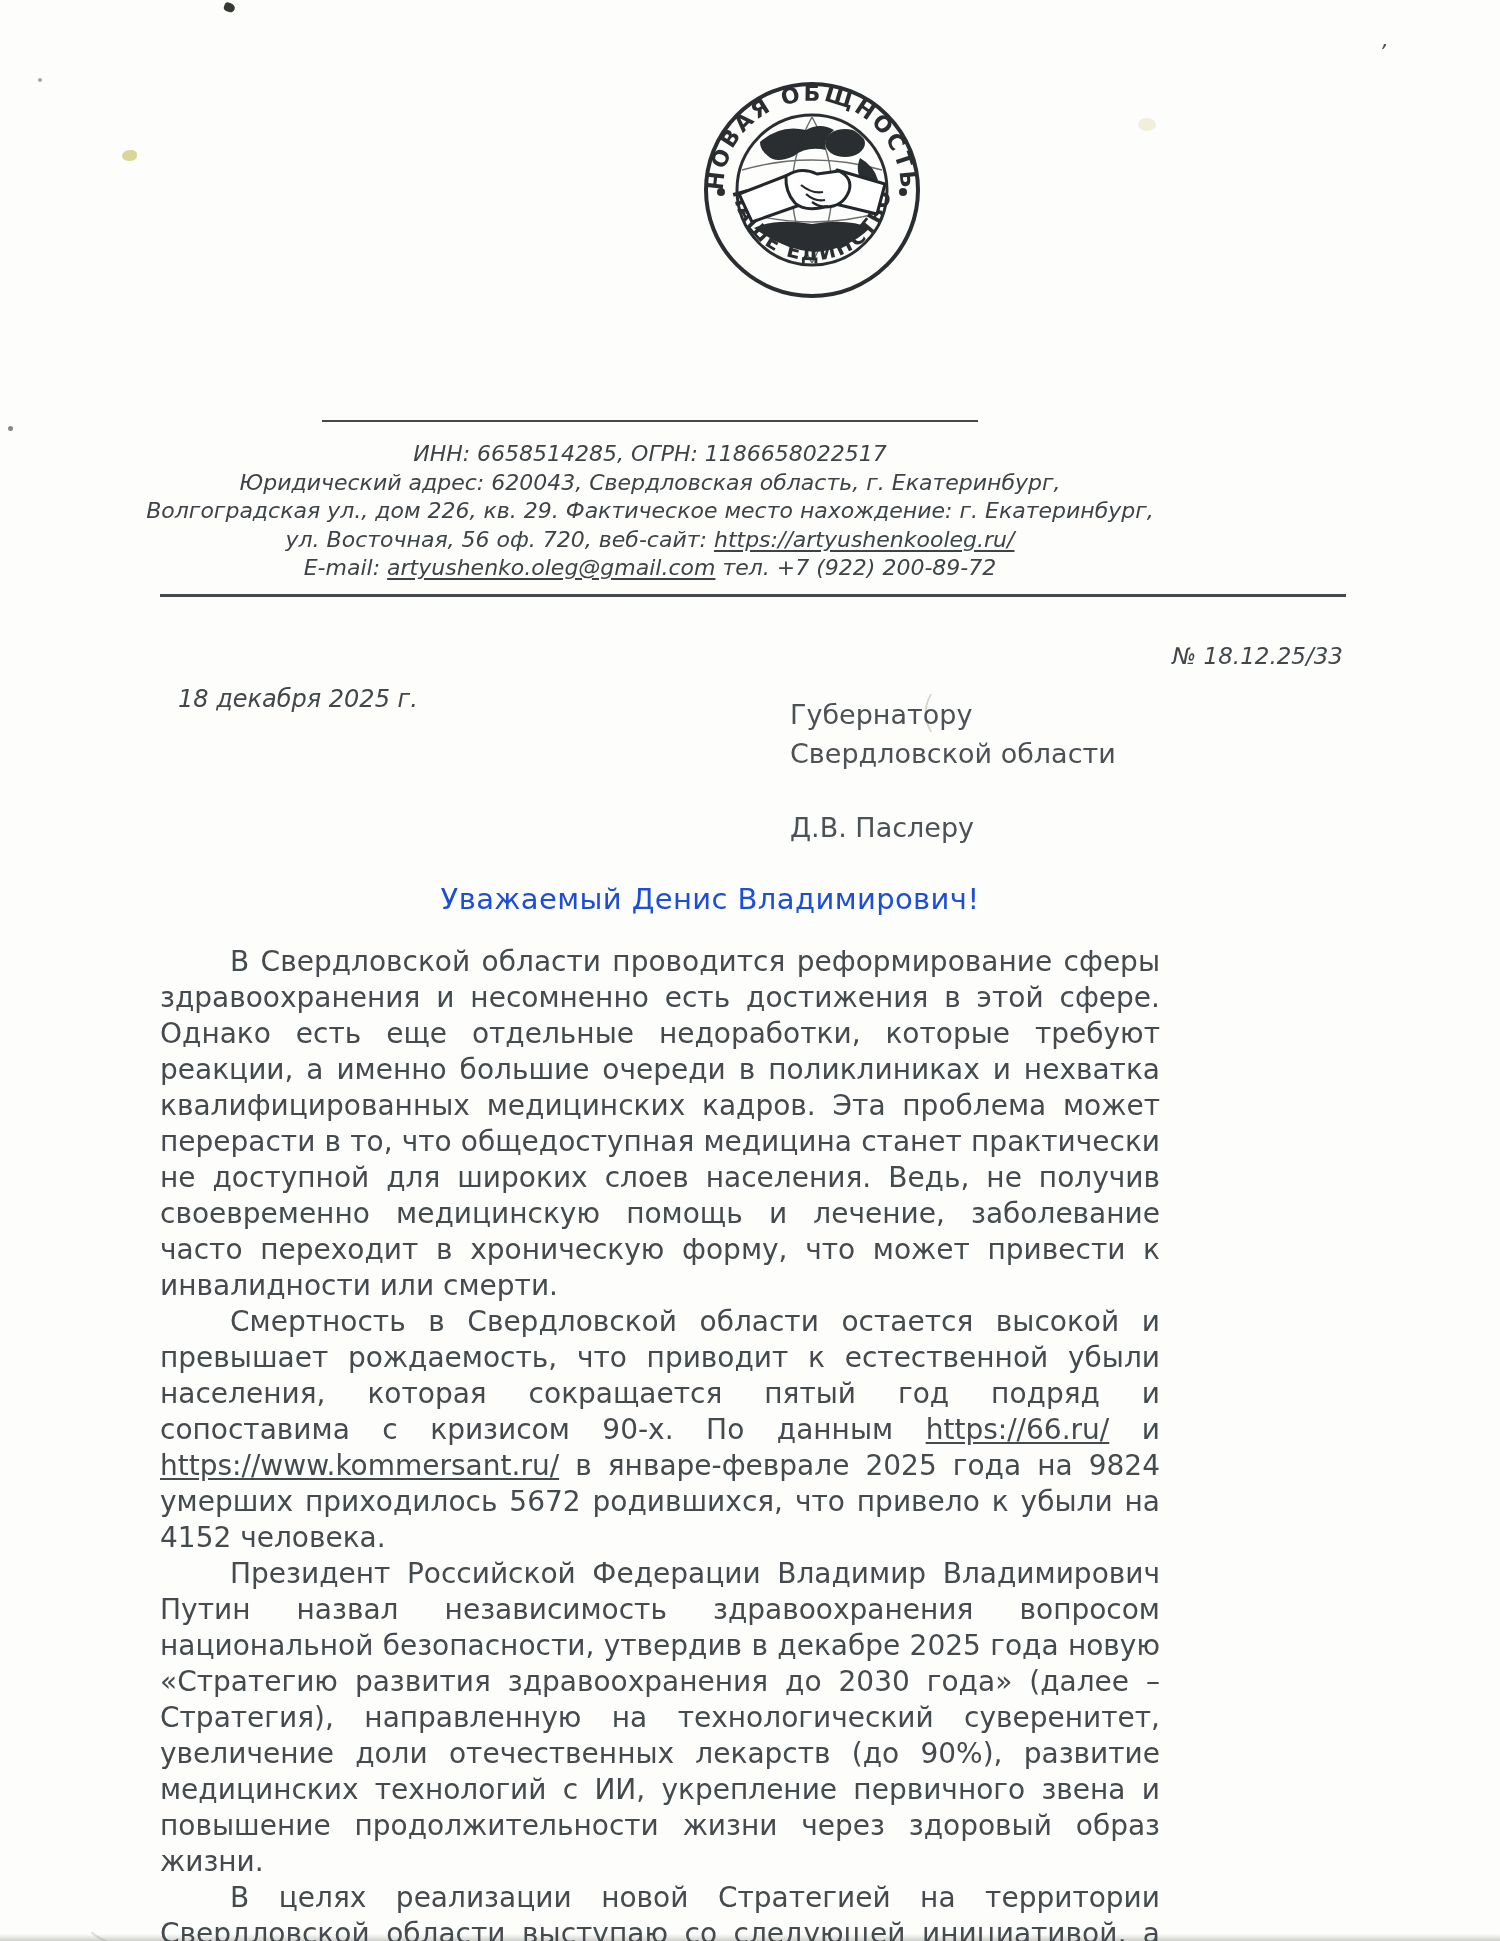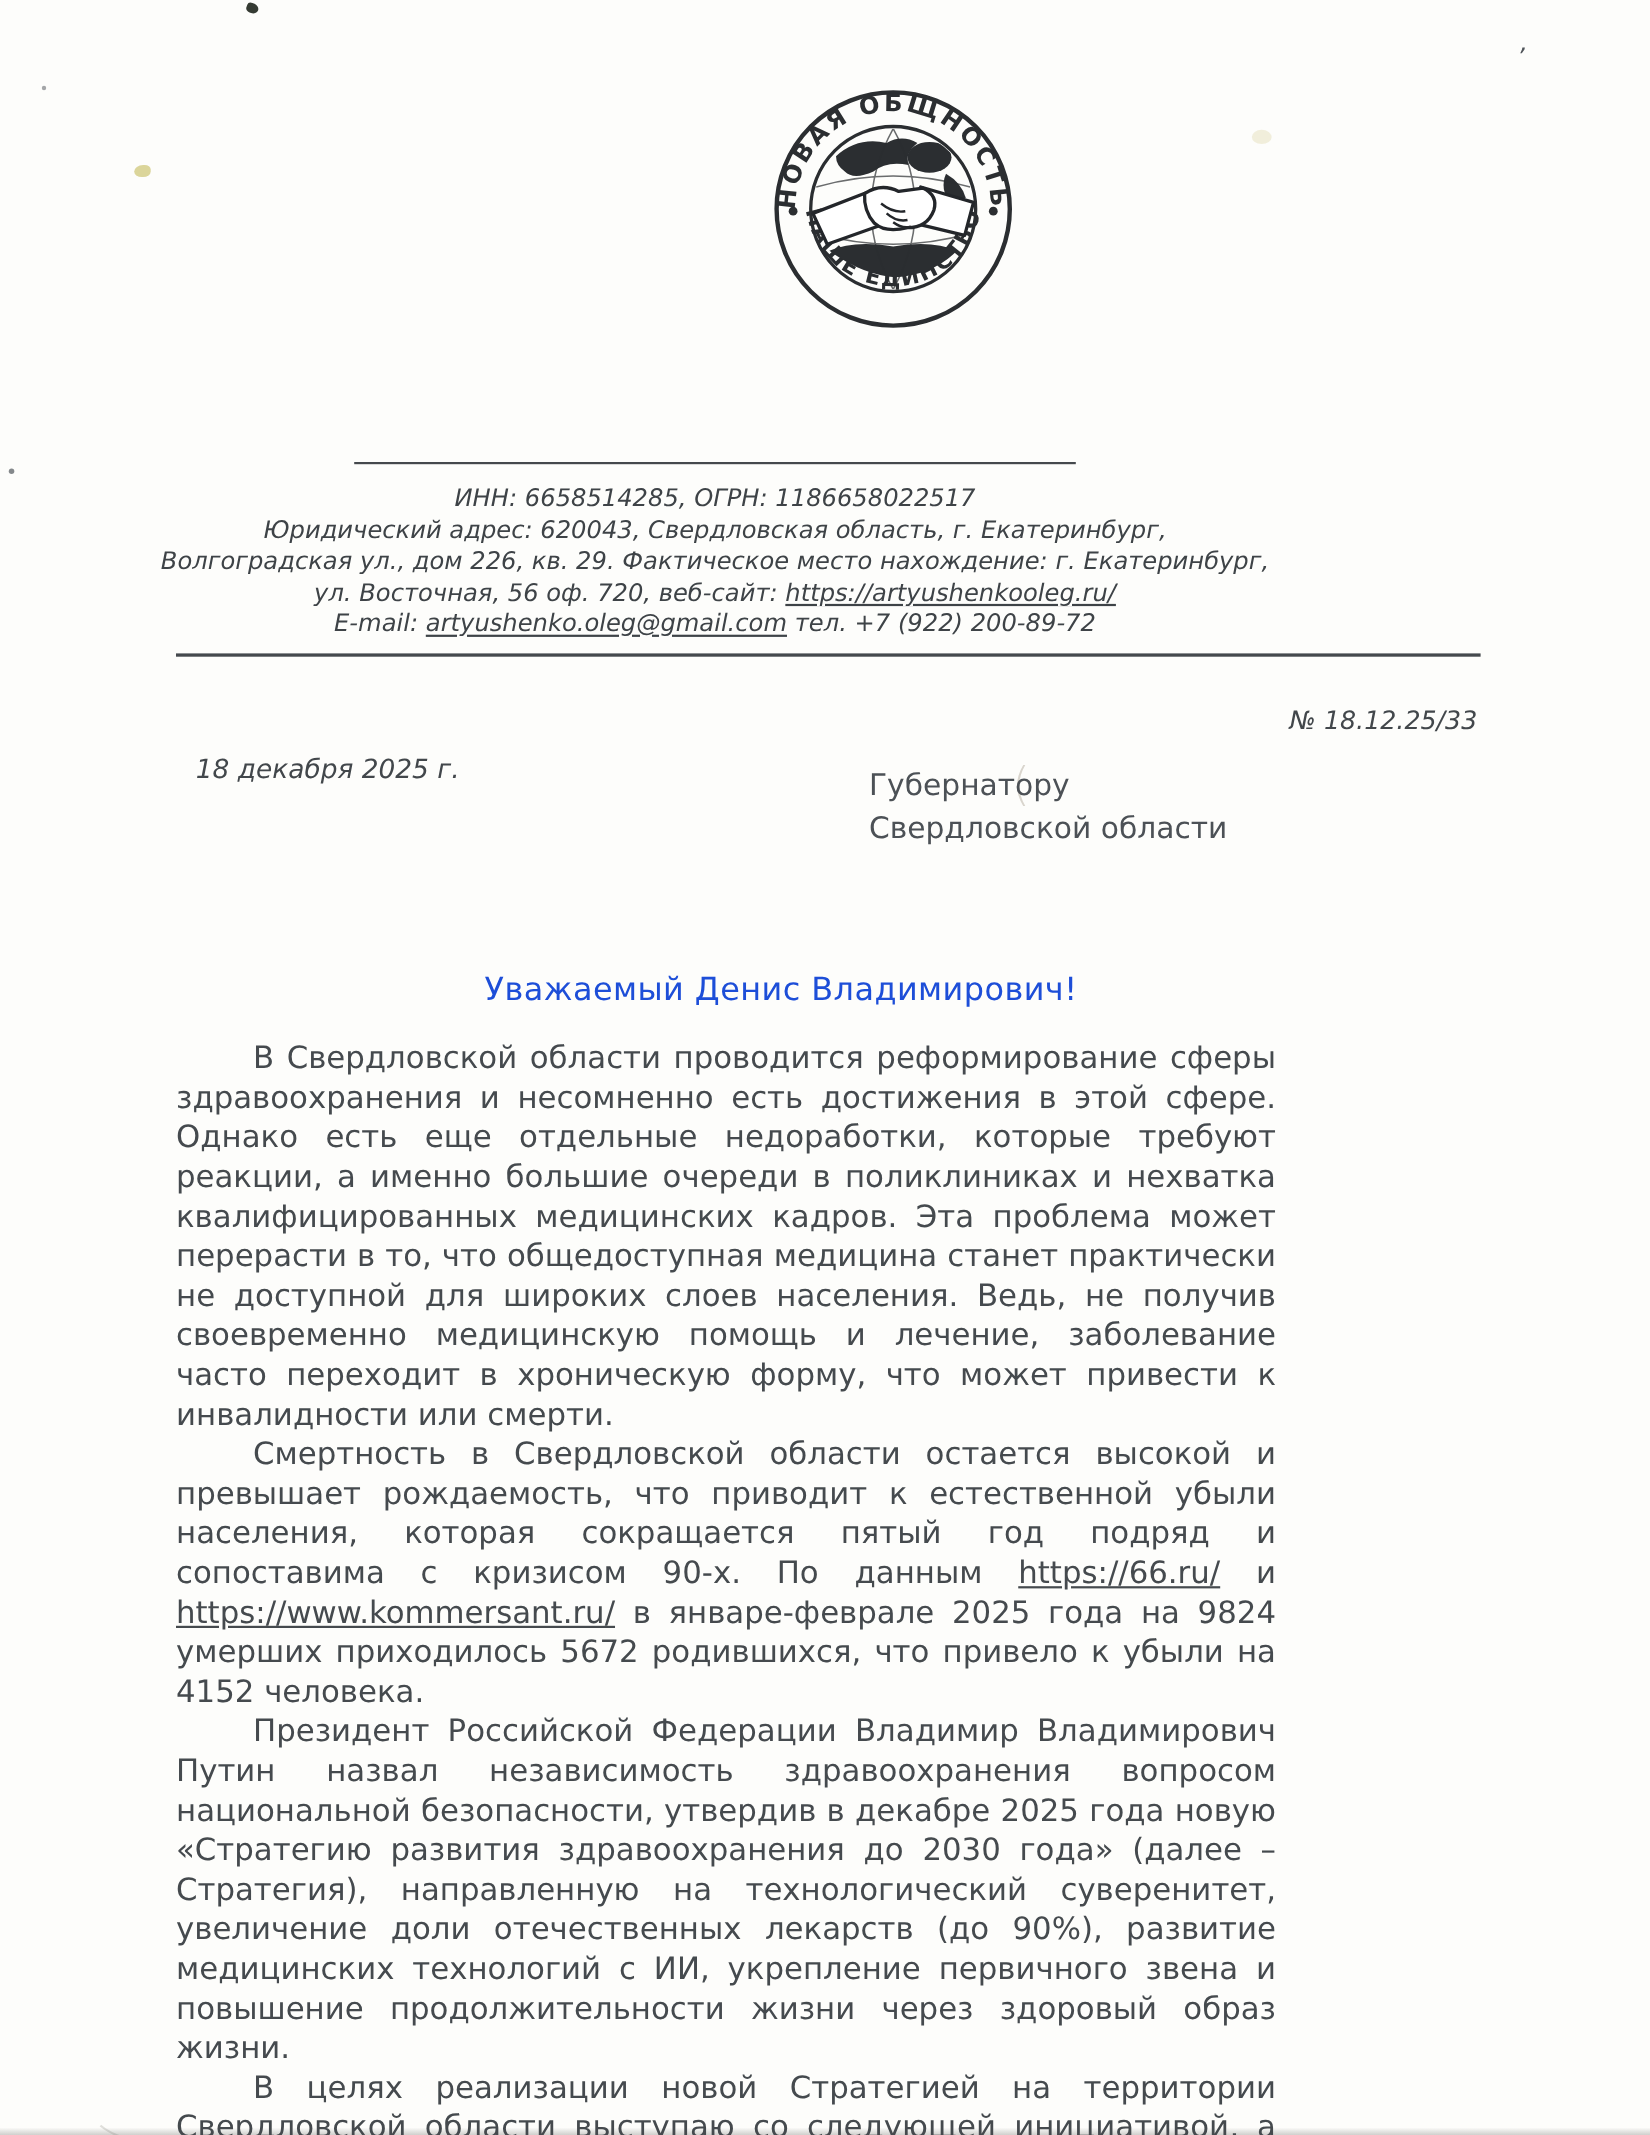--- a/index.html
+++ b/index.html
@@ -136,20 +136,21 @@
   </div>
 
   <div class="rule rule-2"></div>
 
   <div class="date-line">18 декабря 2025 г.</div>
   <div class="number-line">№ 18.12.25/33</div>
 
   <div class="recipient">
     <div>Губернатору</div>
     <div>Свердловской области</div>
+    <div class="recipient-name">Д.В. Паслеру</div>
   </div>
 
   <div class="salutation">Уважаемый Денис Владимирович!</div>
 
   <div class="body-text">
     <p>В Свердловской области проводится реформирование сферы здравоохранения и несомненно есть достижения в этой сфере. Однако есть еще отдельные недоработки, которые требуют реакции, а именно большие очереди в поликлиниках и нехватка квалифицированных медицинских кадров. Эта проблема может перерасти в то, что общедоступная медицина станет практически не доступной для широких слоев населения. Ведь, не получив своевременно медицинскую помощь и лечение, заболевание часто переходит в хроническую форму, что может привести к инвалидности или смерти.</p>
     <p><span>Смертность в Свердловской области остается высокой и превышает рождаемость, что приводит к естественной убыли населения, которая сокращается пятый год подряд и сопоставима с кризисом 90-х. По данным </span><span class="link">https://66.ru/</span><span> и </span><span class="link">https://www.kommersant.ru/</span><span> в январе-феврале 2025 года на 9824 умерших приходилось 5672 родившихся, что привело к убыли на 4152 человека.</span></p>
     <p>Президент Российской Федерации Владимир Владимирович Путин назвал независимость здравоохранения вопросом национальной безопасности, утвердив в декабре 2025 года новую «Стратегию развития здравоохранения до 2030 года» (далее – Стратегия), направленную на технологический суверенитет, увеличение доли отечественных лекарств (до 90%), развитие медицинских технологий с ИИ, укрепление первичного звена и повышение продолжительности жизни через здоровый образ жизни.</p>
     <p>В целях реализации новой Стратегией на территории Свердловской области выступаю со следующей инициативой, а именно ввести обязательное условие для получения лицензии частными медицинскими</p>
   </div>

